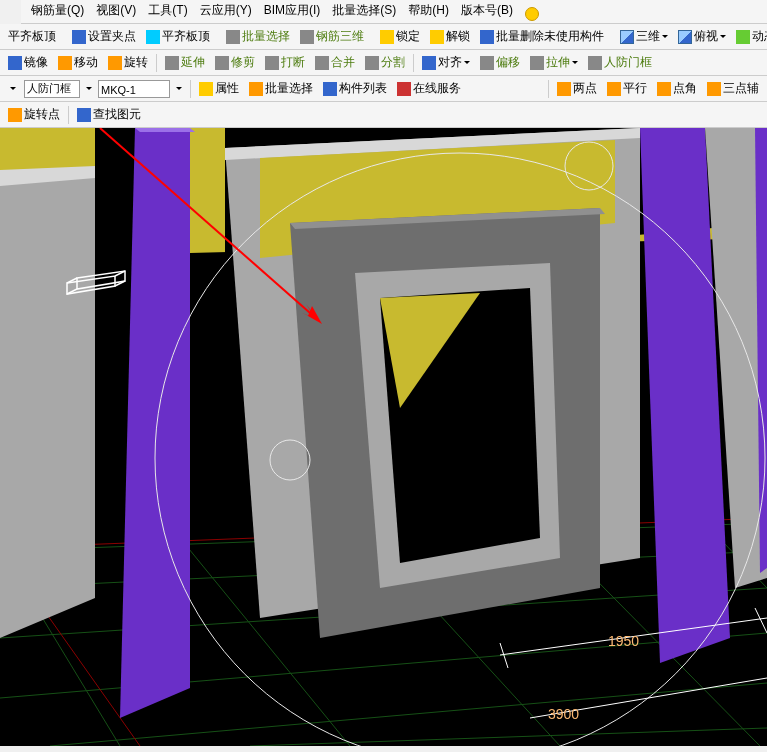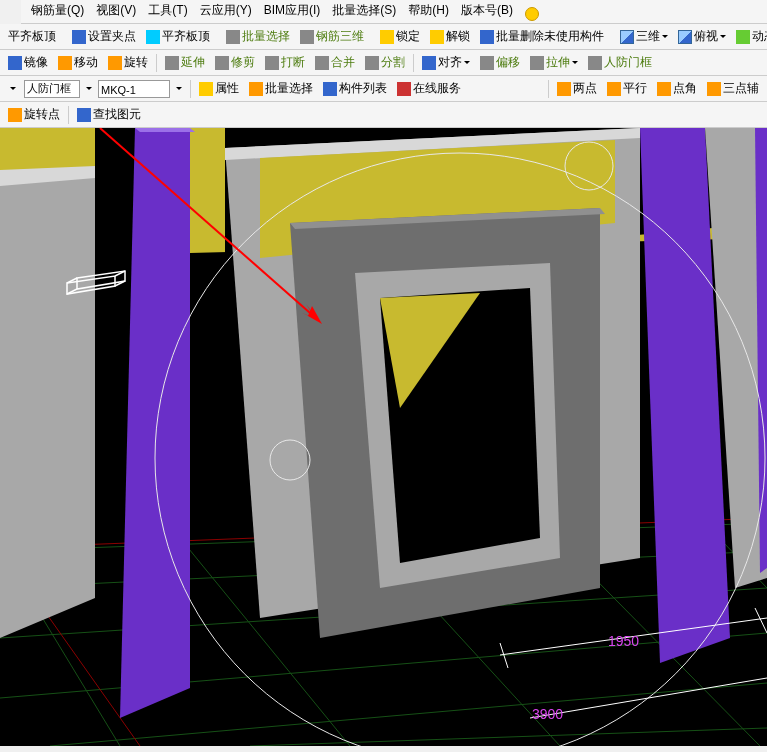--- a/index.html
+++ b/index.html
@@ -94,21 +94,21 @@
       background: #000;
       overflow: hidden;
     }
     .viewport svg {
       position: absolute;
       top: 0;
       left: 0;
     }
     .dim-label {
       position: absolute;
-      color: #d946ef;
+      color: #fdba74;
       font-size: 14px;
       font-family: Arial, sans-serif;
     }
     .icon-3d-box {
       width: 14px; height: 14px;
       background: linear-gradient(135deg,#99ccff 50%,#3366cc 50%);
       border: 1px solid #336699;
     }
     .disabled { color: #4d7c0f; }
   </style>
@@ -364,14 +364,14 @@
     </g>
 
     <g stroke="#fff" stroke-width="1">
       <line x1="500" y1="527" x2="767" y2="490"></line>
       <line x1="530" y1="590" x2="767" y2="550"></line>
       <line x1="500" y1="515" x2="508" y2="540"></line>
       <line x1="755" y1="480" x2="767" y2="505"></line>
     </g>
   </svg>
   <div class="dim-label" style="left:608px;top:505px">1950</div>
-  <div class="dim-label" style="left:532px;top:578px">3900</div>
+  <div class="dim-label" style="left:548px;top:578px">3900</div>
 </div>
 
 </body></html>

